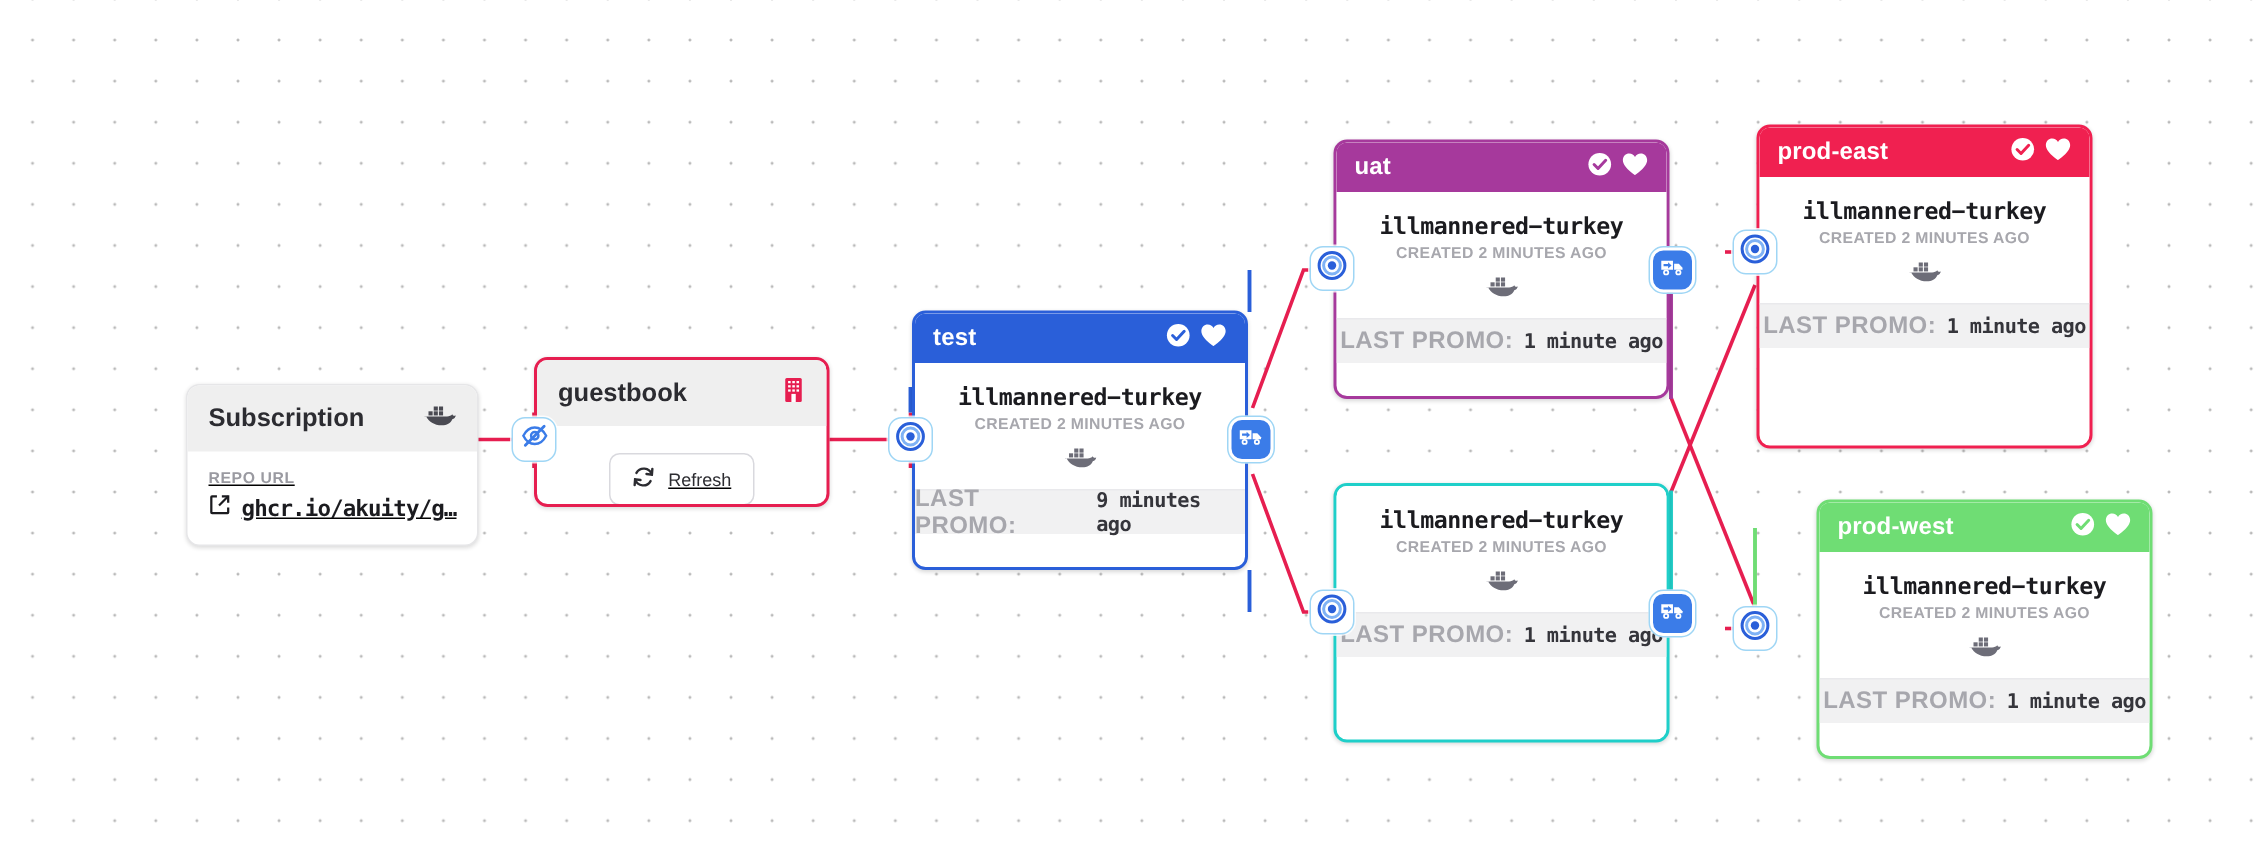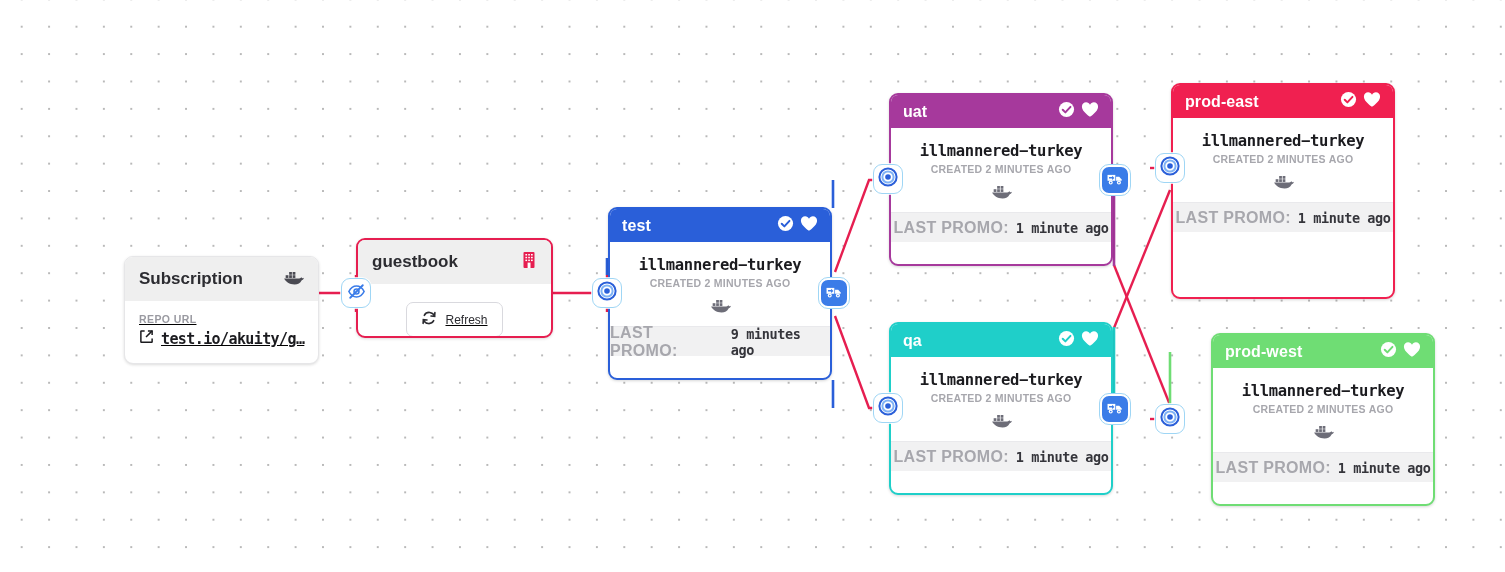--- a/index.html
+++ b/index.html
@@ -217,21 +217,21 @@
     <div class="panel-body">
       <div class="kv-label">REPO URL</div>
       <div class="kv-value">
         <span>
           <svg width="15" height="15" viewBox="0 0 16 16" fill="none" stroke="#1b1b1f" stroke-width="1.6">
             <path d="M6 2 H2.5 A.5.5 0 0 0 2 2.5 V13.5 A.5.5 0 0 0 2.5 14 H13.5 A.5.5 0 0 0 14 13.5 V10"></path>
             <path d="M9.5 2 H14 V6.5"></path>
               <path d="M14 2 L7.5 8.5"></path>
           </svg>
         </span>
-        <span>test.io/akuity/g…</span>
+        <span>ghcr.io/akuity/g…</span>
       </div>
     </div>
   </div>
 
   <div class="panel warehouse-panel" style="left:356px; top:238px; width:197px; height:100px;">
     <div class="panel-head">
       <span class="title">guestbook</span>
       <span>
         <svg width="16" height="18" viewBox="0 0 16 18">
           <g fill="#e61e50">
@@ -463,36 +463,20 @@
           </span>
         </div>
       </div>
       <div class="node-foot">
         <span class="foot-label">LAST PROMO:</span>
         <span class="foot-value" style="font-size: 13.5px;">1 minute ago</span>
       </div>
     </div>
 
     <div class="node" style="left: 889px; top: 322px; width: 224px; height: 173px; border: 2px solid rgb(31, 207, 201);">
-      <div class="node-head" style="background: rgb(31, 207, 201);">
-        <span class="title">qa</span>
-        <span class="head-icons">
-          <span>
-            <svg width="17" height="17" viewBox="0 0 18 18">
-              <circle cx="9" cy="9" r="8" fill="#ffffff"></circle>
-              <path d="M5 9.2 L7.8 12 L13.2 6.2" fill="none" stroke-width="2.1" stroke-linecap="round" stroke-linejoin="round" class="chk" stroke="#1fcfc9"></path>
-            </svg>
-          </span>
-          <span>
-            <svg width="18" height="17" viewBox="0 0 20 18">
-              <path d="M10 17 C10 17 1 11.4 1 5.9 C1 3 3.2 1 5.7 1 C7.6 1 9.2 2.1 10 3.6 C10.8 2.1 12.4 1 14.3 1 C16.8 1 19 3 19 5.9 C19 11.4 10 17 10 17 Z" fill="#ffffff"></path>
-            </svg>
-          </span>
-        </span>
-      </div>
       <div class="node-body">
         <div class="freight-name">illmannered−turkey</div>
         <div class="freight-created">CREATED 2 MINUTES AGO</div>
         <div class="freight-art">
           <span>
             <svg width="22" height="17" viewBox="0 0 24 18">
               <g fill="#6d6d78">
                 <rect x="4" y="6.5" width="3" height="3"></rect>
                 <rect x="7.8" y="6.5" width="3" height="3"></rect>
                 <rect x="11.6" y="6.5" width="3" height="3"></rect>

